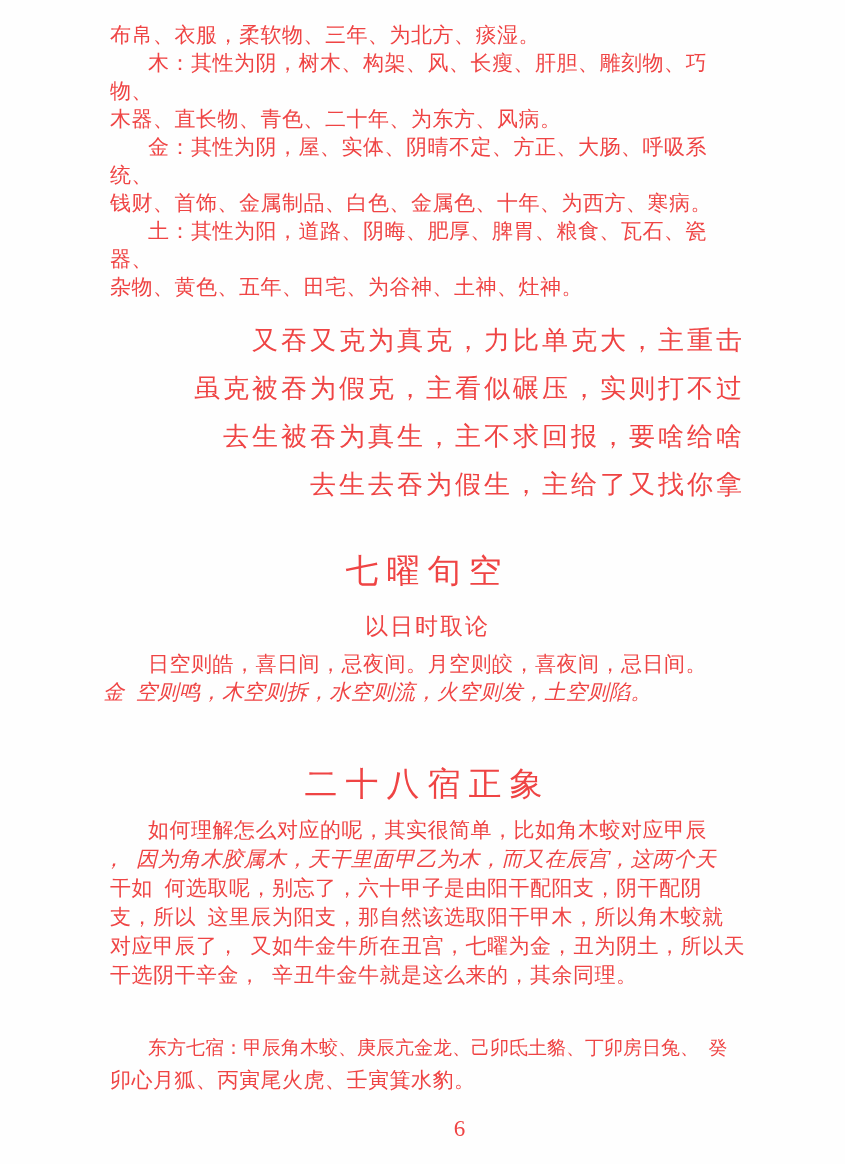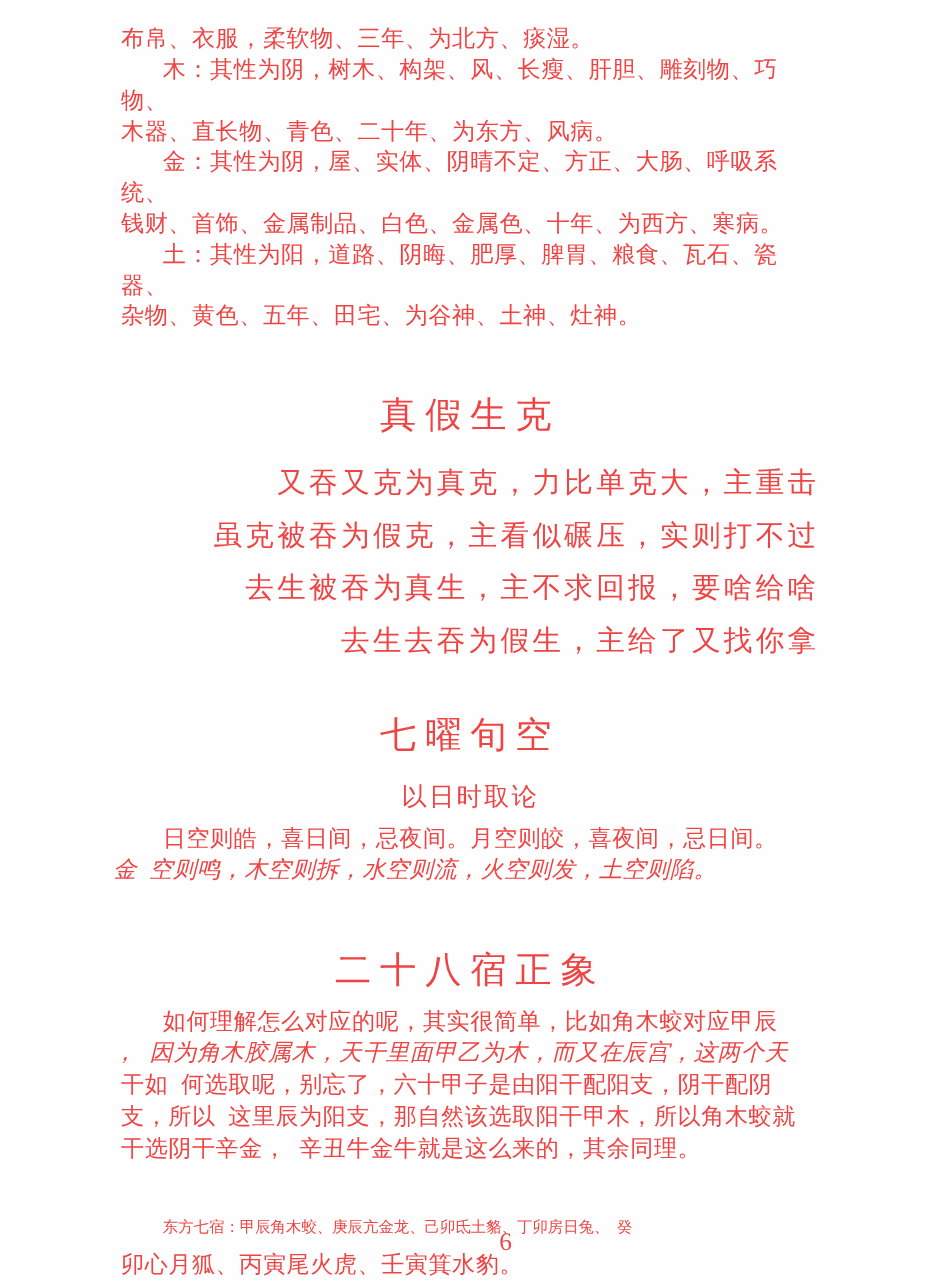--- a/index.html
+++ b/index.html
@@ -67,21 +67,21 @@
   .mansions-paragraph .body-line {
     line-height: 29px;
   }
   .eastern-mansions {
     margin-top: 42px;
   }
   .eastern-mansions .body-line {
     line-height: 32px;
   }
   .condensed {
-    font-size: 14px;
+    font-size: 19px;
     letter-spacing: 0;
   }
   .page-number {
     position: absolute;
     bottom: 22px;
     left: 0;
     right: 0;
     text-align: center;
     font-size: 23px;
     transform: translateX(37px);
@@ -96,21 +96,20 @@
     <section>
       <div class="body-line">布帛、衣服，柔软物、三年、为北方、痰湿。</div>
       <div class="body-line indent">木：其性为阴，树木、构架、风、长瘦、肝胆、雕刻物、巧物、</div>
       <div class="body-line">木器、直长物、青色、二十年、为东方、风病。</div>
       <div class="body-line indent">金：其性为阴，屋、实体、阴晴不定、方正、大肠、呼吸系统、</div>
       <div class="body-line">钱财、首饰、金属制品、白色、金属色、十年、为西方、寒病。</div>
       <div class="body-line indent">土：其性为阳，道路、阴晦、肥厚、脾胃、粮食、瓦石、瓷器、</div>
       <div class="body-line">杂物、黄色、五年、田宅、为谷神、土神、灶神。</div>
     </section>
 
-    <h1 class="section-heading heading-shengke">真假生克</h1>
 
     <section class="verses">
       <div class="verse-line">又吞又克为真克，力比单克大，主重击</div>
       <div class="verse-line">虽克被吞为假克，主看似碾压，实则打不过</div>
       <div class="verse-line">去生被吞为真生，主不求回报，要啥给啥</div>
       <div class="verse-line">去生去吞为假生，主给了又找你拿</div>
     </section>
 
     <h1 class="section-heading heading-qiyao">七曜旬空</h1>
     <div class="subheading">以日时取论</div>
@@ -120,20 +119,21 @@
       <div class="body-line qiyao-outdent">金  空则鸣，木空则拆，水空则流，火空则发，土空则陷。</div>
     </section>
 
     <h1 class="section-heading heading-mansions">二十八宿正象</h1>
 
     <section class="mansions-paragraph">
       <div class="body-line indent">如何理解怎么对应的呢，其实很简单，比如角木蛟对应甲辰</div>
       <div class="body-line qiyao-outdent">，  因为角木胶属木，天干里面甲乙为木，而又在辰宫，这两个天</div>
       <div class="body-line">干如  何选取呢，别忘了，六十甲子是由阳干配阳支，阴干配阴</div>
       <div class="body-line">支，所以  这里辰为阳支，那自然该选取阳干甲木，所以角木蛟就</div>
+      <div class="body-line">对应甲辰了，  又如牛金牛所在丑宫，七曜为金，丑为阴土，所以天</div>
       <div class="body-line">干选阴干辛金，  辛丑牛金牛就是这么来的，其余同理。</div>
     </section>
 
     <section class="eastern-mansions">
       <div class="body-line indent condensed">东方七宿：甲辰角木蛟、庚辰亢金龙、己卯氐土貉、丁卯房日兔、  癸</div>
       <div class="body-line">卯心月狐、丙寅尾火虎、壬寅箕水豹。</div>
     </section>
 
   </div>
 

